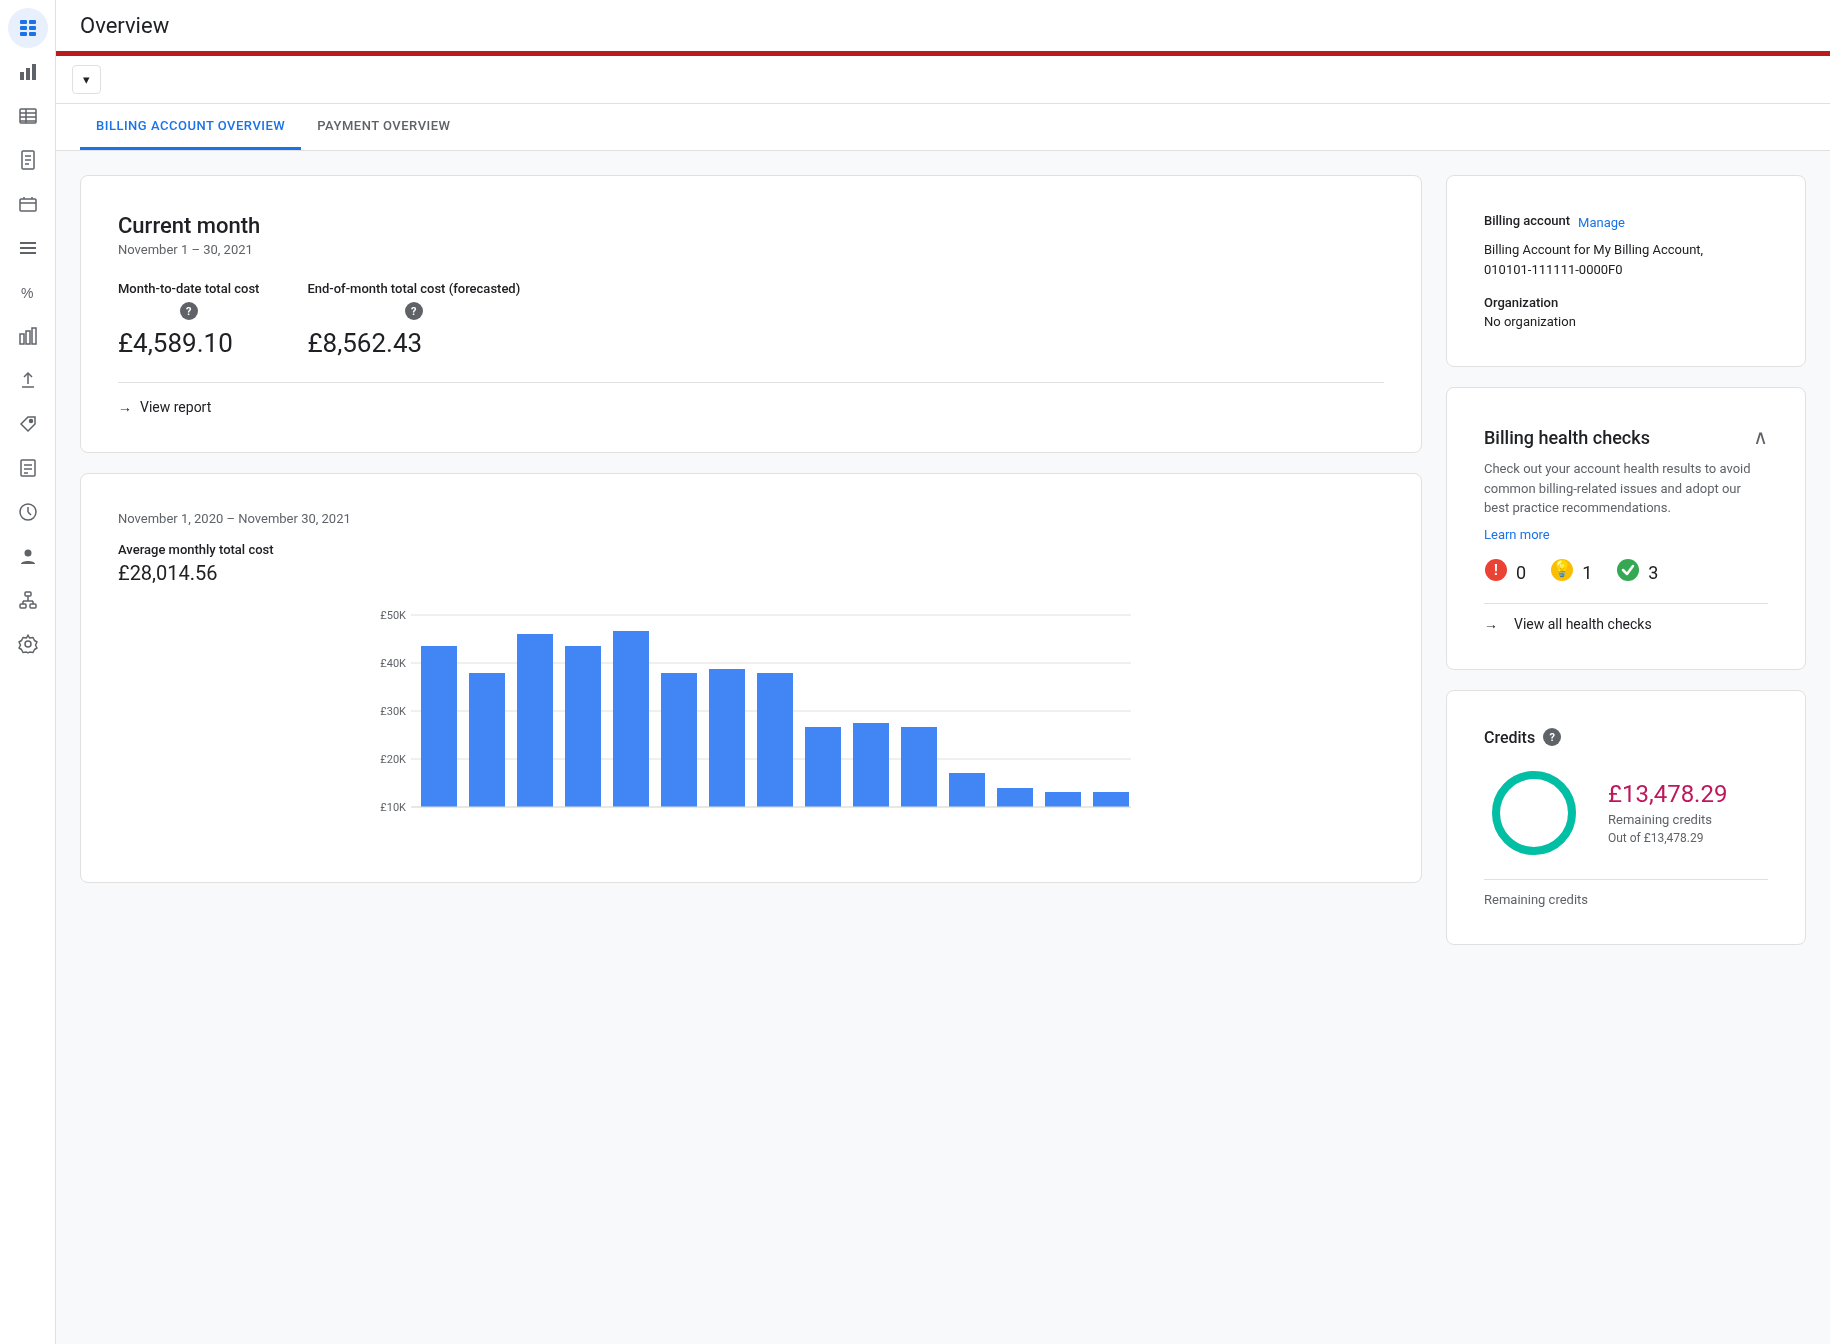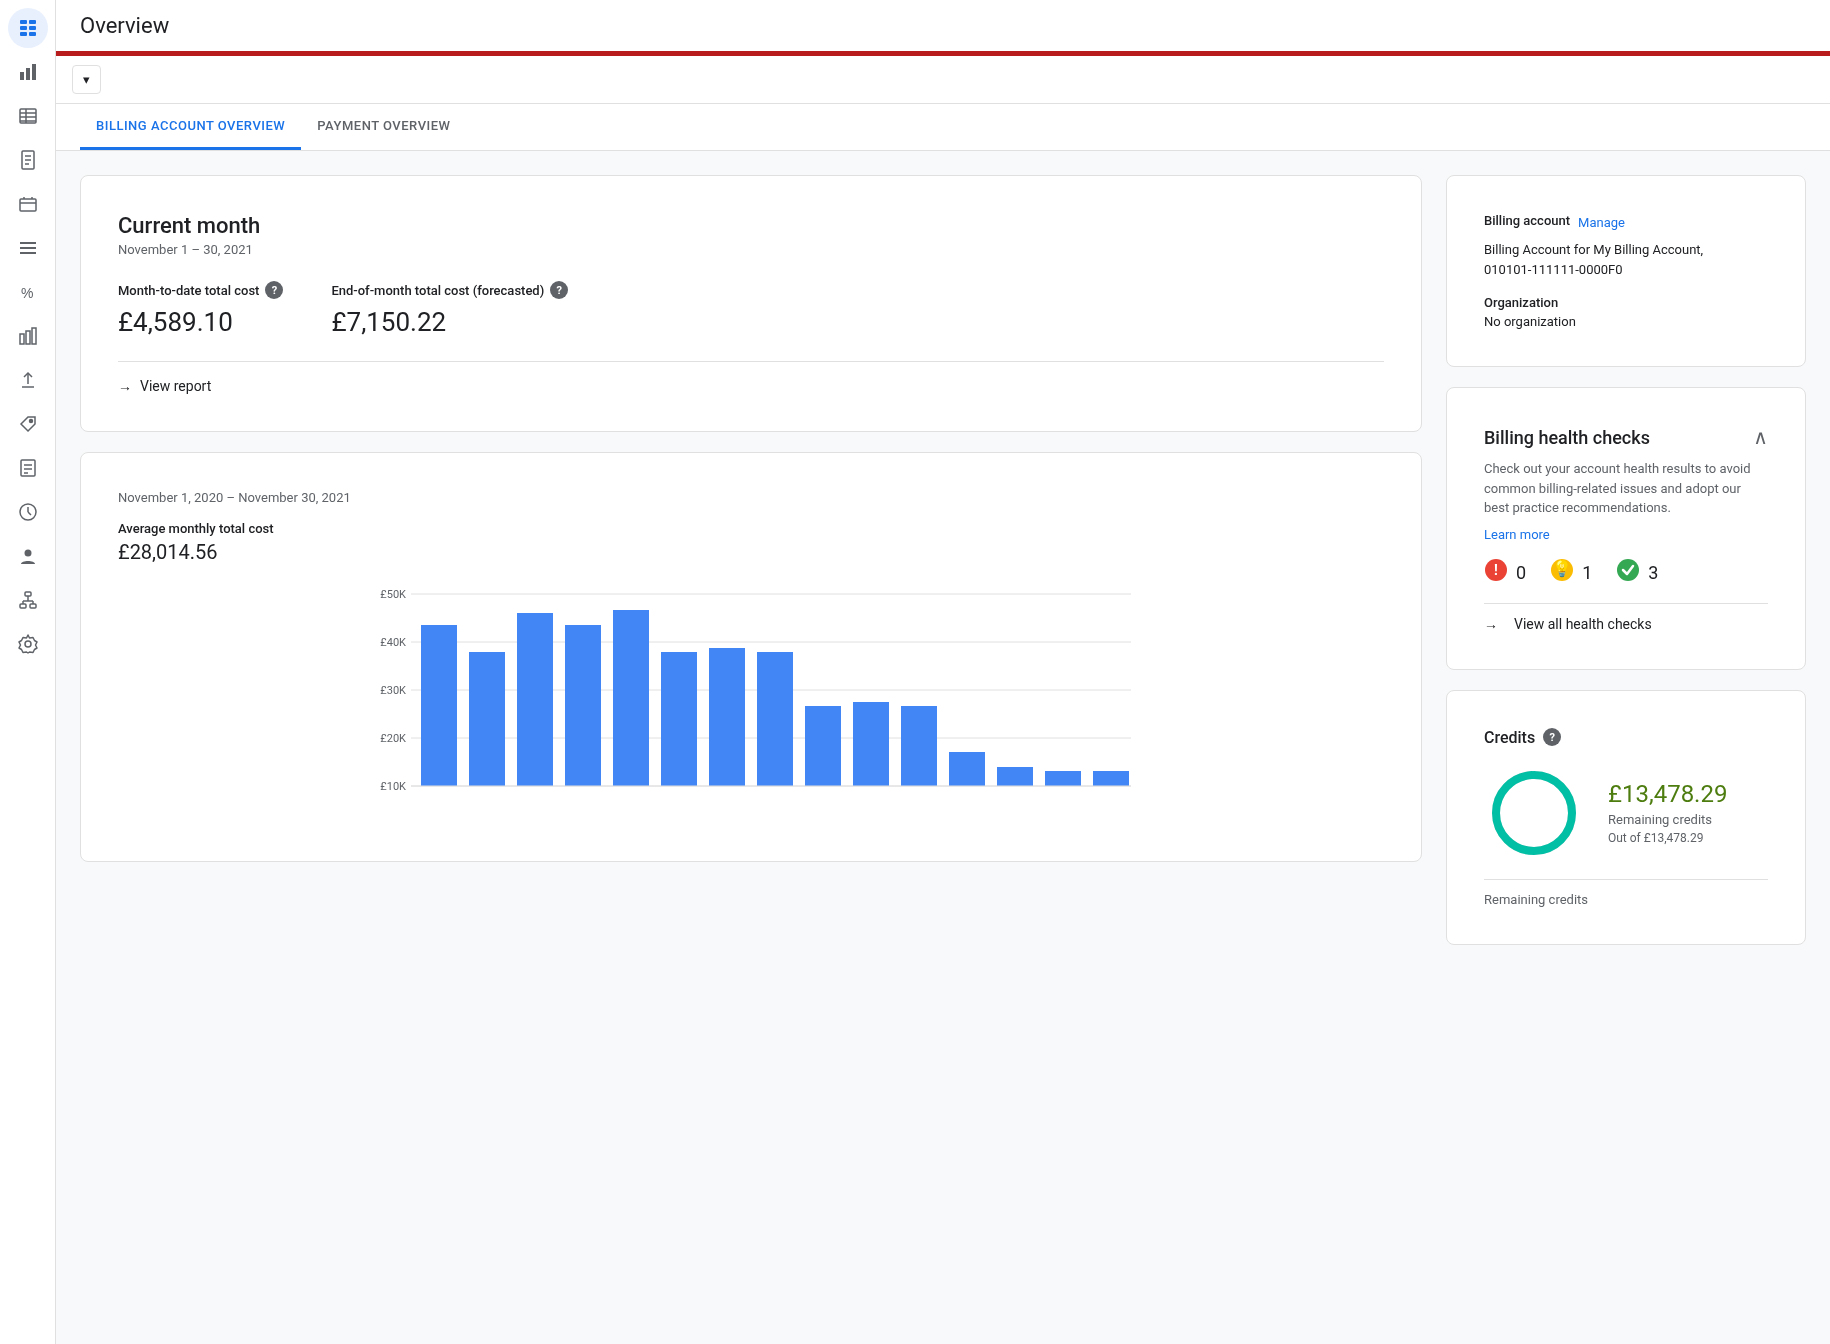--- a/index.html
+++ b/index.html
@@ -111,20 +111,21 @@
       margin-bottom: 24px;
     }
     .cost-item-label {
       font-size: 13px;
       color: #202124;
       display: flex;
       align-items: center;
       gap: 6px;
       margin-bottom: 8px;
       font-weight: 500;
+      flex-direction: column;
     }
     .cost-item-value {
       font-size: 26px;
       font-weight: 400;
       color: #202124;
     }
     .divider {
       border: none;
       border-top: 1px solid #e0e0e0;
       margin-bottom: 16px;
@@ -277,21 +278,21 @@
     }
     .donut-container {
       position: relative;
       width: 100px;
       height: 100px;
       flex-shrink: 0;
     }
     .credits-amount {
       font-size: 24px;
       font-weight: 400;
-      color: #4d7c0f;
+      color: #be185d;
       margin-bottom: 4px;
     }
     .credits-label {
       font-size: 13px;
       color: #5f6368;
       margin-bottom: 4px;
     }
     .credits-out-of {
       font-size: 12px;
       color: #5f6368;
@@ -494,21 +495,21 @@
               <span>Month-to-date total cost</span>
               <span class="help-icon">?</span>
             </div>
             <div class="cost-item-value">£4,589.10</div>
           </div>
           <div>
             <div class="cost-item-label">
               <span>End-of-month total cost (forecasted)</span>
               <span class="help-icon">?</span>
             </div>
-            <div class="cost-item-value">£7,150.22</div>
+            <div class="cost-item-value">£8,562.43</div>
           </div>
         </div>
         <hr class="divider">
         <a class="view-report-link">
           <span>→</span>
           <span>View report</span>
         </a>
       </div>
 
       <div class="card cost-trend-card">

